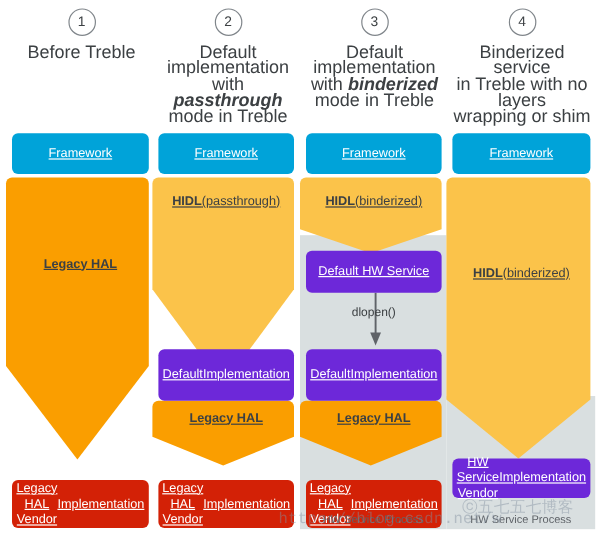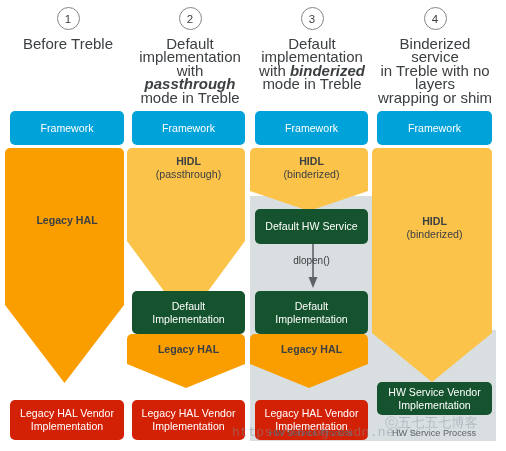--- a/index.html
+++ b/index.html
@@ -52,27 +52,28 @@
     position: absolute;
     box-sizing: border-box;
     display: flex;
     align-items: center;
     justify-content: center;
     text-align: center;
     border-radius: 5px;
     font-size: 10.6px;
     line-height: 13px;
     padding: 2px 4px;
+    text-decoration: underline;
   }
   .framework {
     background: #00a3d9;
     color: #ffffff;
   }
   .green {
-    background: #14532d;
+    background: #6d28d9;
     color: #ffffff;
   }
   .red {
     background: #d32106;
     color: #ffffff;
     margin-top: 18px;
   }
   .gray-panel {
     position: absolute;
     background: #d9dfe0;
@@ -98,21 +99,21 @@
     pointer-events: none;
   }
   .watermark {
     position: absolute;
     color: rgba(130,145,160,0.45);
     font-size: 13px;
     letter-spacing: 0.3px;
     white-space: nowrap;
     font-family: Liberation Mono, monospace;
   }
-  .stack-label-2line { flex-direction: column; }
+  .stack-label-2line { }
 </style>
 </head>
 <body>
 
 <div id="diagram">
 
   <div class="col-header" style="left:8px; width:120px;">
     <div class="step-circle">1</div>
     <div class="col-caption">
       <div>Before Treble</div>

